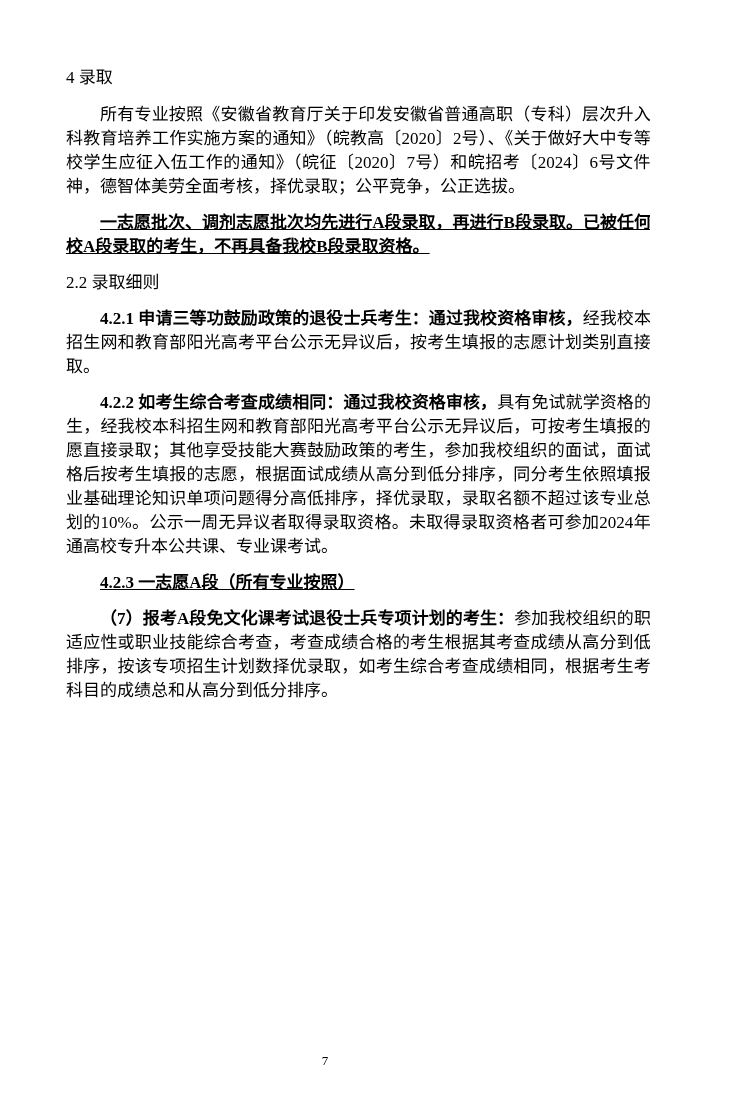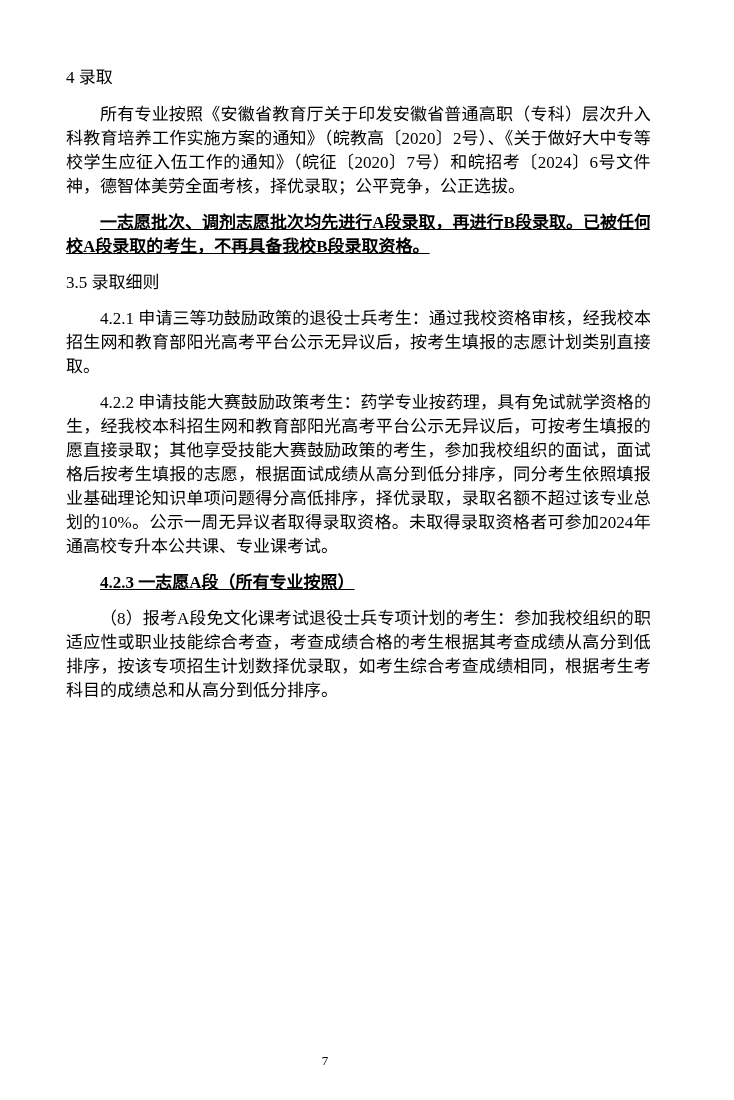--- a/index.html
+++ b/index.html
@@ -36,21 +36,21 @@
     margin: 0;
   }
   .para {
     text-indent: 2em;
     margin-top: 12px;
   }
   .tight-top {
     margin-top: 13px;
   }
   .bold { font-weight: bold; text-decoration: underline; }
-  b { font-weight: normal; }
+  b { font-weight: bold; }
   .footer {
     position: absolute;
     left: 0;
     right: 0;
     top: 1053px;
     text-align: center;
     font-size: 13px;
     line-height: 16px;
     color: #000000;
   }
@@ -61,28 +61,28 @@
 <div class="page">
   <main class="doc-body">
 
     <p class="heading">4 录取</p>
 
 
     <p class="para tight-top"><span>所有专业按照《安徽省教育厅关于印发安徽省普通高职（专科）层次升入本科教育培养工作实施方案的通知》（皖教高〔2020〕2号）、《关于做好大中专等学校学生应征入伍工作的通知》（皖征〔2020〕7号）和皖招考〔2024〕6号文件精神，德智体美劳全面考核，择优录取；公平竞争，公正选拔。</span></p>
 
     <p class="para bold"><span>一志愿批次、调剂志愿批次均先进行A段录取，再进行B段录取。已被任何院校A段录取的考生，不再具备我校B段录取资格。</span></p>
 
-    <p class="heading" style="margin-top:12px;">3.5 录取细则</p>
+    <p class="heading" style="margin-top:12px;">2.2 录取细则</p>
 
 
     <p class="para"><b>4.2.1 申请三等功鼓励政策的退役士兵考生：通过我校资格审核，</b><span>经我校本科招生网和教育部阳光高考平台公示无异议后，按考生填报的志愿计划类别直接录取。</span></p>
 
-    <p class="para"><b>4.2.2 申请技能大赛鼓励政策考生：药学专业按药理，</b><span>具有免试就学资格的考生，经我校本科招生网和教育部阳光高考平台公示无异议后，可按考生填报的志愿直接录取；其他享受技能大赛鼓励政策的考生，参加我校组织的面试，面试合格后按考生填报的志愿，根据面试成绩从高分到低分排序，同分考生依照填报专业基础理论知识单项问题得分高低排序，择优录取，录取名额不超过该专业总计划的10%。公示一周无异议者取得录取资格。未取得录取资格者可参加2024年普通高校专升本公共课、专业课考试。</span></p>
+    <p class="para"><b>4.2.2 如考生综合考查成绩相同：通过我校资格审核，</b><span>具有免试就学资格的考生，经我校本科招生网和教育部阳光高考平台公示无异议后，可按考生填报的志愿直接录取；其他享受技能大赛鼓励政策的考生，参加我校组织的面试，面试合格后按考生填报的志愿，根据面试成绩从高分到低分排序，同分考生依照填报专业基础理论知识单项问题得分高低排序，择优录取，录取名额不超过该专业总计划的10%。公示一周无异议者取得录取资格。未取得录取资格者可参加2024年普通高校专升本公共课、专业课考试。</span></p>
 
     <p class="para bold">4.2.3 一志愿A段（所有专业按照）</p>
 
-    <p class="para"><b>（8）报考A段免文化课考试退役士兵专项计划的考生：</b><span>参加我校组织的职业适应性或职业技能综合考查，考查成绩合格的考生根据其考查成绩从高分到低分排序，按该专项招生计划数择优录取，如考生综合考查成绩相同，根据考生考试科目的成绩总和从高分到低分排序。</span></p>
+    <p class="para"><b>（7）报考A段免文化课考试退役士兵专项计划的考生：</b><span>参加我校组织的职业适应性或职业技能综合考查，考查成绩合格的考生根据其考查成绩从高分到低分排序，按该专项招生计划数择优录取，如考生综合考查成绩相同，根据考生考试科目的成绩总和从高分到低分排序。</span></p>
 
 
   </main>
 
   <footer class="footer">7</footer>
 </div>
 
 </body></html>

